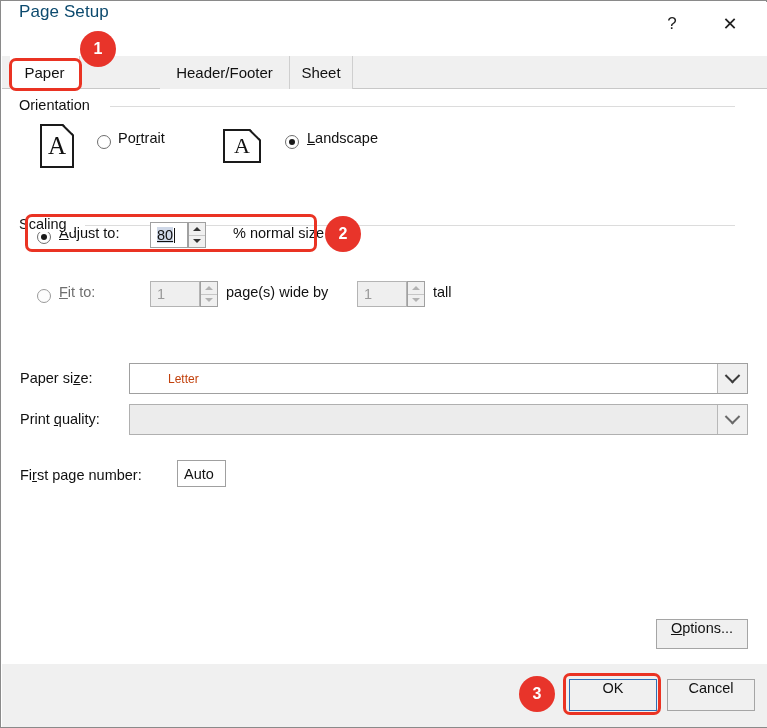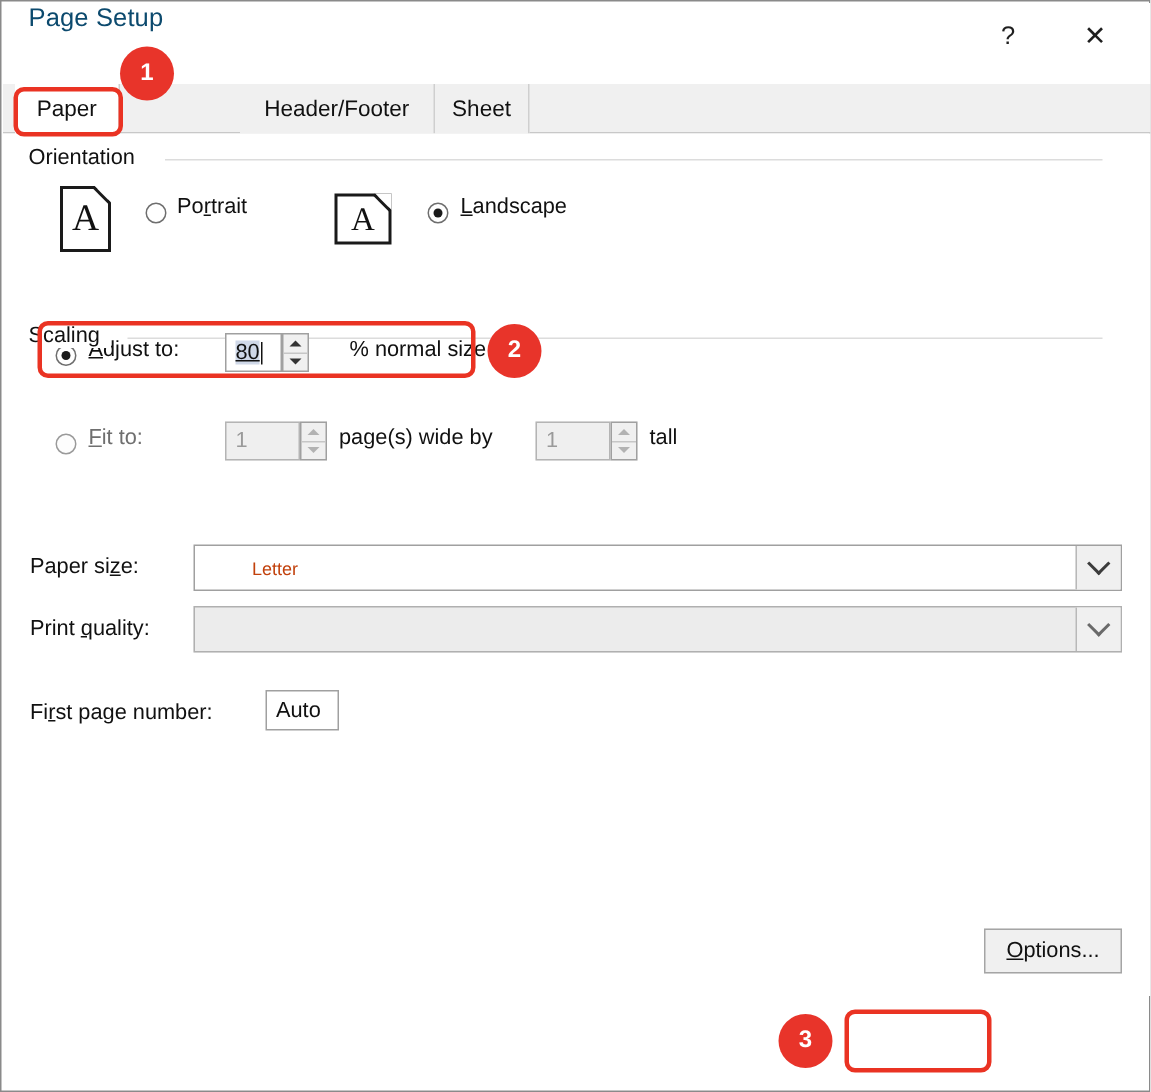--- a/index.html
+++ b/index.html
@@ -240,21 +240,21 @@
     transform: rotate(45deg) translate(-2px,-2px);
   }
   .combo.disabled .chev { border-color: #6a6a6a; }
 
   
   .pbtn {
     position: absolute;
     background: #f0f0f0;
     border: 1px solid #a5a5a5;
     box-sizing: border-box;
-    display: flex; align-items: center; justify-content: center;
+    display: flex; align-items: flex-start; justify-content: center;
     font-size: 14.5px;
     color: #111;
   }
   .pbtn.default {
     border: 1px solid #2f6fb5;
     background: #f0f0f0;
   }
 
   
   .hl-box {
@@ -417,20 +417,24 @@
       <div class="lbl" style="left:18px; top:378px;"><span>Fi</span><span class="u">r</span><span>st page number:</span></div>
       <div class="tbox" style="left:175px; top:371px; width:49px; height:27px;">
         <span>Auto</span>
       </div>
 
       <div class="pbtn" style="left:654px; top:530px; width:92px; height:30px;">
         <span><span class="u">O</span><span>ptions...</span></span>
       </div>
     </div>
 
+    <div class="bottombar">
+      <div class="pbtn default" style="left:567px; top:15px; width:88px; height:32px;">OK</div>
+      <div class="pbtn" style="left:665px; top:15px; width:88px; height:32px;">Cancel</div>
+    </div>
 
 
     <div class="hl-box" style="left:8px; top:57px; width:73px; height:33px;"></div>
     <div class="badge" style="left:79px; top:30px; width:36px; height:36px;">1</div>
 
     <div class="hl-box" style="left:24px; top:213px; width:292px; height:38px;"></div>
     <div class="badge" style="left:324px; top:215px; width:36px; height:36px;">2</div>
 
     <div class="hl-box" style="left:562px; top:672px; width:98px; height:42px;"></div>
     <div class="badge" style="left:518px; top:675px; width:36px; height:36px;">3</div>

